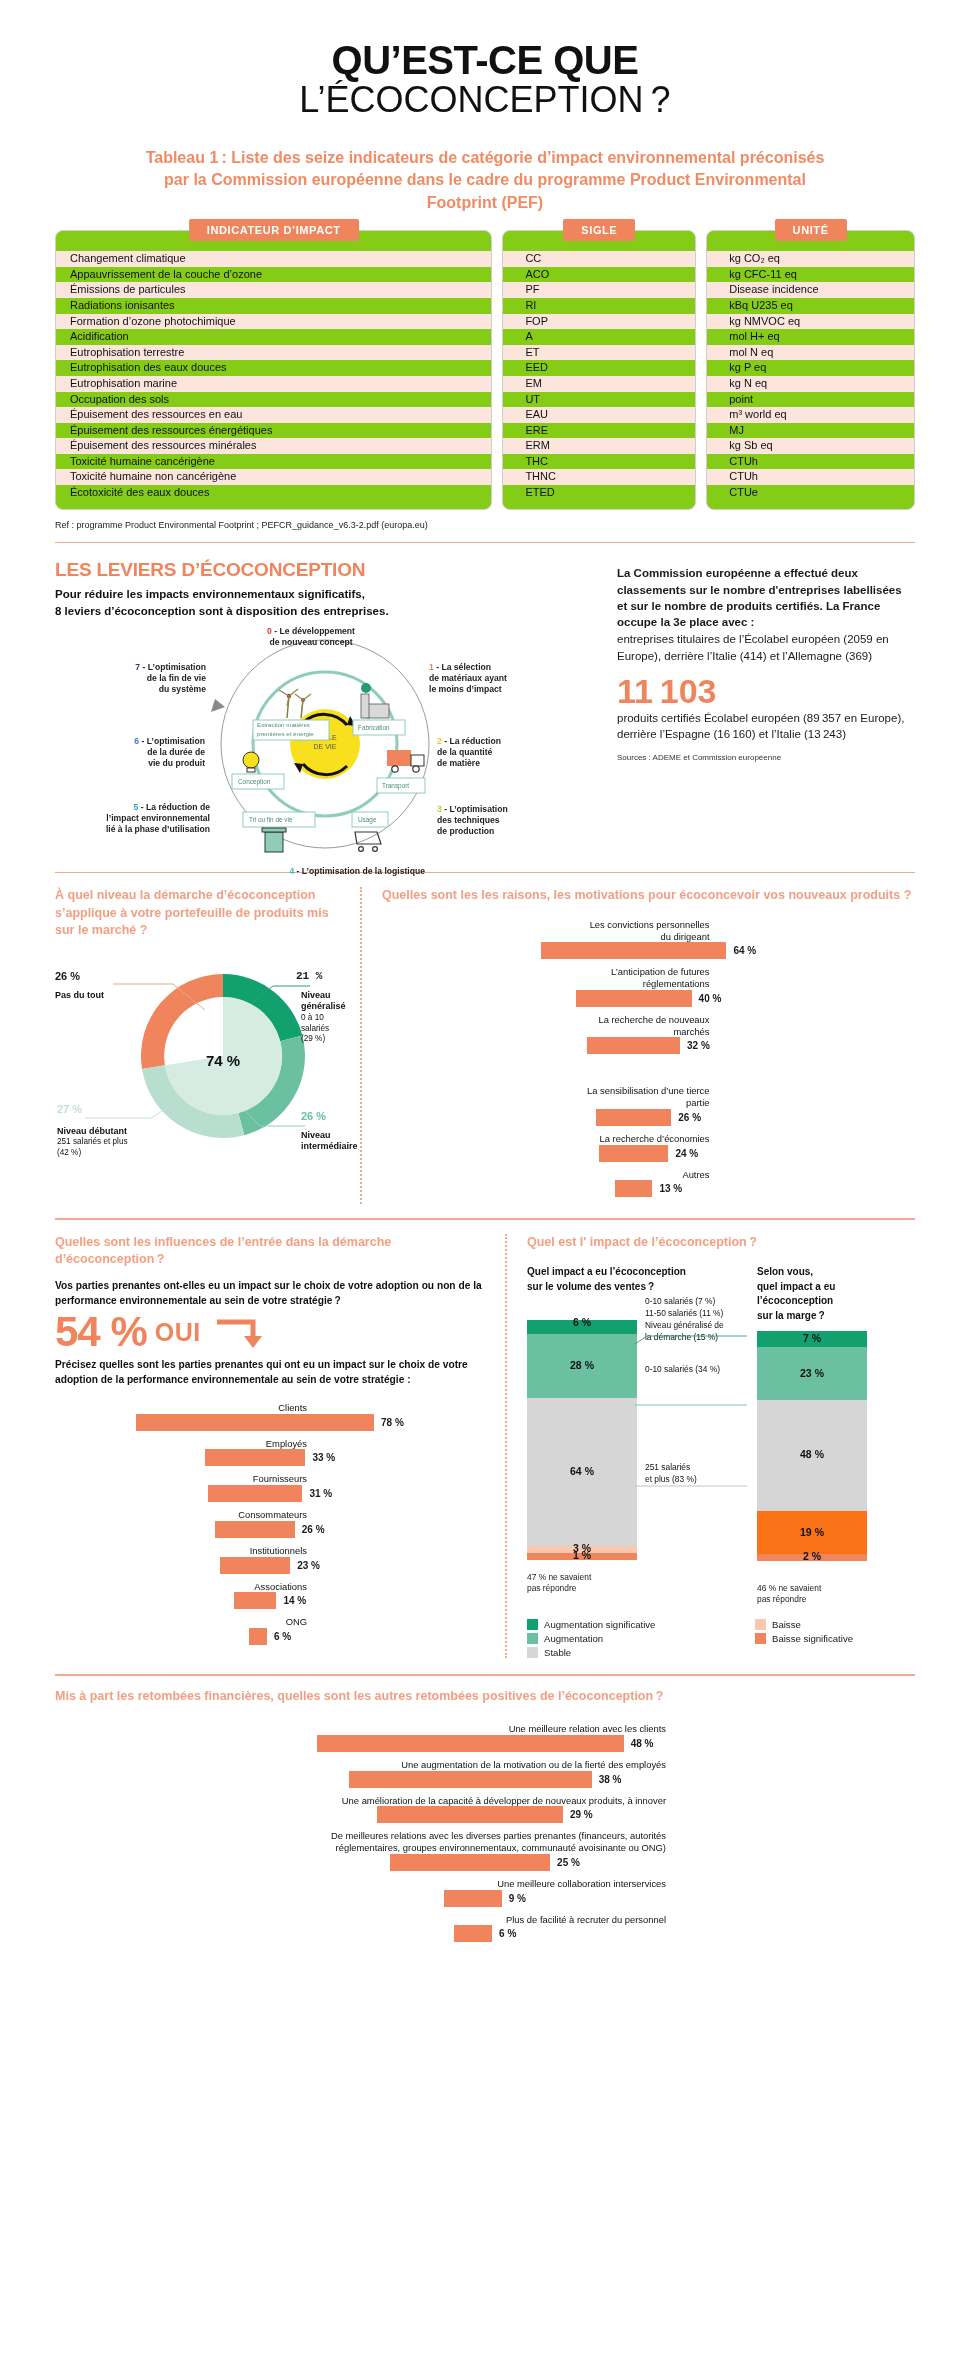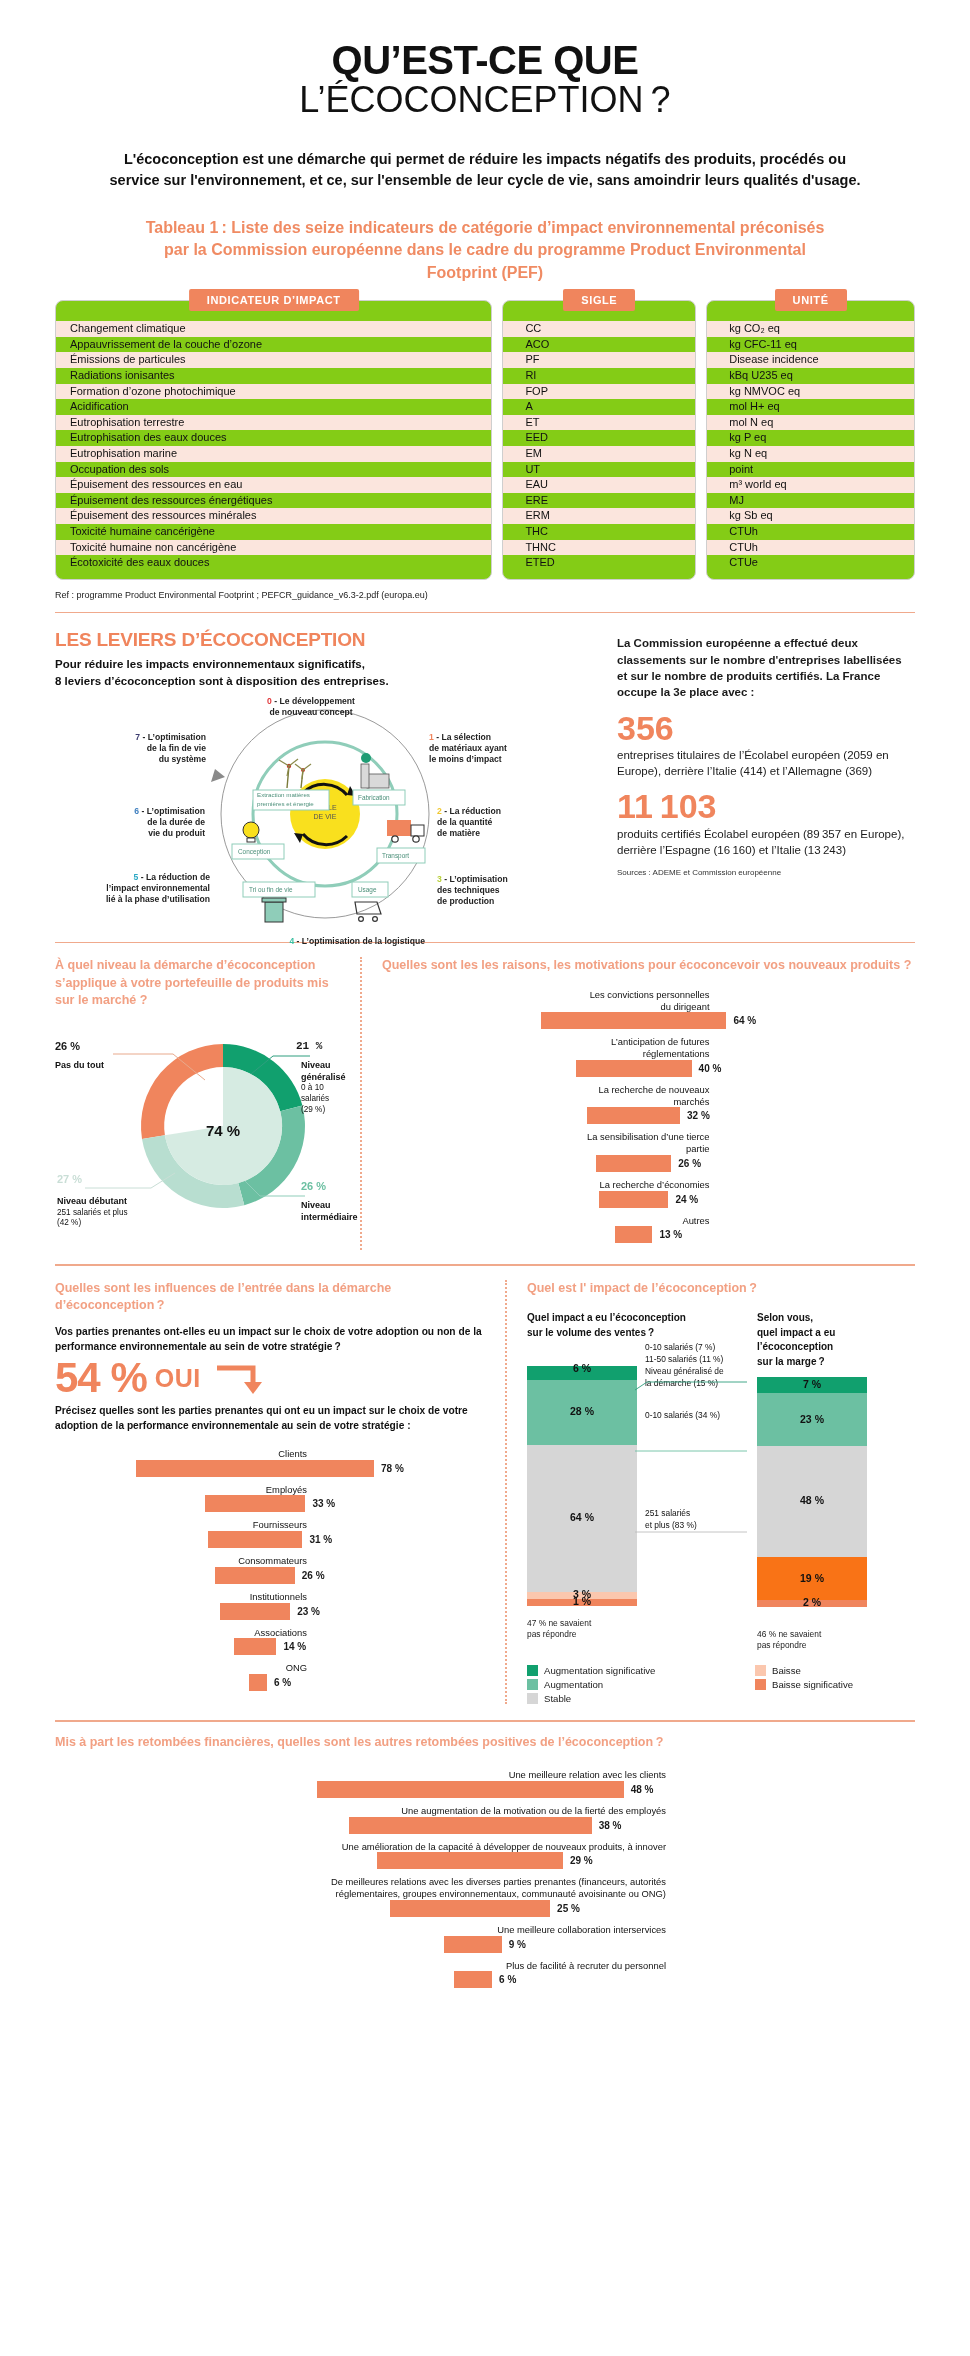--- a/index.html
+++ b/index.html
@@ -134,21 +134,20 @@
   .bottom-q { margin-top: 12px; }
 </style>
 </head>
 <body>
 
 <div class="page">
 
   <div class="header">
     <div class="title-l1">QU’EST-CE QUE</div>
     <div class="title-l2">L’ÉCOCONCEPTION ?</div>
-    <div class="intro">L'écoconception est une démarche qui permet de réduire les impacts négatifs des produits, procédés ou service sur l'environnement, et ce, sur l'ensemble de leur cycle de vie, sans amoindrir leurs qualités d'usage.</div>
   </div>
 
   <div class="table-caption">Tableau 1 : Liste des seize indicateurs de catégorie d’impact environnemental préconisés par la Commission européenne dans le cadre du programme Product Environmental Footprint (PEF)</div>
 
   <div class="table-wrap">
     <div class="tcol c1">
       <div class="thead">INDICATEUR D’IMPACT</div>
       <div class="tbody" id="col-0">
           <div class="trow alt">Changement climatique</div>
           <div class="trow">Appauvrissement de la couche d’ozone</div>
@@ -338,21 +337,20 @@
         <div class="lev-lbl" style="left:16px; top:36px; width:135px; text-align:right;">
           <span class="lev-num" style="color:#3a3a6e">7</span> - <span style="white-space:pre-line">L’optimisation
 de la fin de vie
 du système</span>
         </div>
       </div>
     </div>
 
     <div class="chiffres">
       <div class="chiffres-body">La Commission européenne a effectué deux classements sur le nombre d'entreprises labellisées et sur le nombre de produits certifiés. La France occupe la 3e place avec :</div>
-      <div class="bignum">356</div>
       <div class="bigdesc">entreprises titulaires de l’Écolabel européen (2059 en Europe), derrière l’Italie (414) et l’Allemagne (369)</div>
       <div class="bignum">11 103</div>
       <div class="bigdesc">produits certifiés Écolabel européen (89 357 en Europe), derrière l’Espagne (16 160) et l’Italie (13 243)</div>
       <div class="sources">Sources : ADEME et Commission européenne</div>
     </div>
   </div>
 
   <div class="rule" style="margin-top:16px"></div>
 
   <div class="survey-row">
@@ -429,21 +427,21 @@
           </div>
           <div class="hbar-row">
             <div class="hbar-label" style="width: 140px;">La recherche
 de nouveaux marchés</div>
             <div class="hbar-track">
               <div class="hbar" style="width: 92.8px; background: rgb(240, 133, 93);"></div>
               <div class="hbar-val">32 %</div>
             </div>
           </div>
           <div class="hbar-row">
-            <div class="hbar-label" style="width: 140px;">La sensibilisation
+            <div class="hbar-label" style="width: 140px; margin-top: 24px;">La sensibilisation
 d’une tierce partie</div>
             <div class="hbar-track">
               <div class="hbar" style="width: 75.4px; background: rgb(240, 133, 93);"></div>
               <div class="hbar-val">26 %</div>
             </div>
           </div>
           <div class="hbar-row">
             <div class="hbar-label" style="width: 140px;">La recherche
 d’économies</div>
             <div class="hbar-track">

